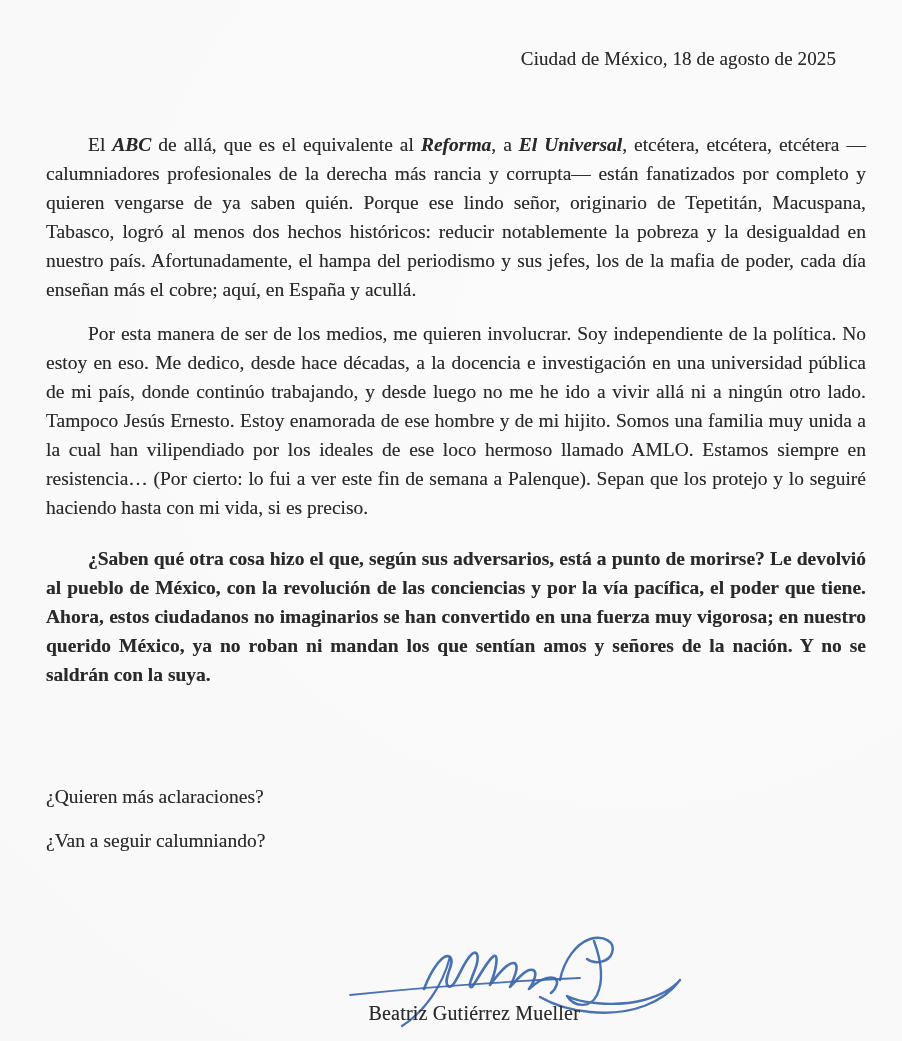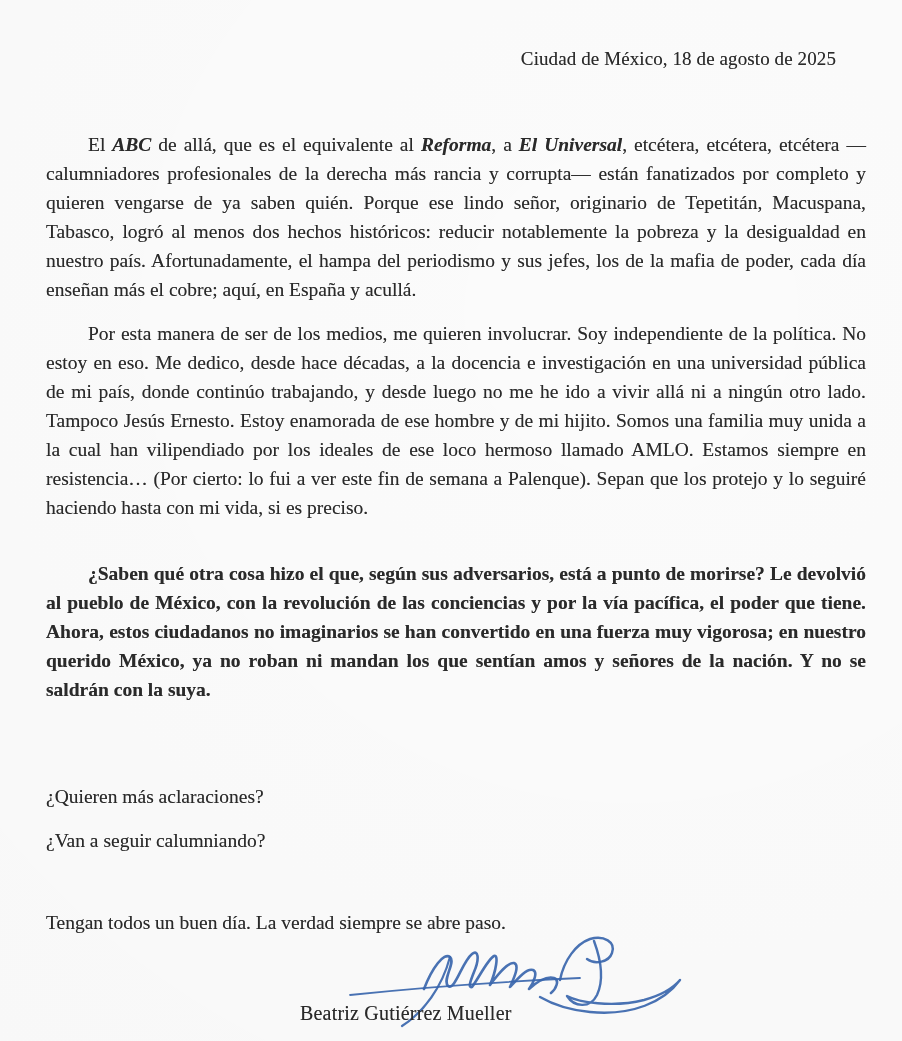--- a/index.html
+++ b/index.html
@@ -35,21 +35,21 @@
     width: 820px;
     font-size: 19.5px;
     line-height: 29px;
     text-align: justify;
     text-shadow: 0 0 0.4px rgba(40,40,40,0.45);
   }
   .letter-body p {
     margin: 0 0 15px 0;
     text-indent: 42px;
   }
-  .letter-body p.para-2 { margin-bottom: 37px; }
+  .letter-body p.para-2 { margin-bottom: 22px; }
   .letter-body p.para-3 { margin-bottom: 0; font-weight: bold; }
   .q-line, .closing-line {
     position: absolute;
     left: 46px;
     font-size: 19.5px;
     white-space: nowrap;
     text-shadow: 0 0 0.4px rgba(40,40,40,0.45);
   }
   .q1 { top: 786px; }
   .q2 { top: 830px; }
@@ -66,21 +66,21 @@
     stroke: #3a66ad;
     stroke-linecap: round;
     stroke-linejoin: round;
     opacity: 0.92;
   }
   .signature-name {
     position: absolute;
     left: 300px;
     top: 1002px;
     width: 280px;
-    text-align: left;
+    text-align: right;
     font-size: 20px;
     letter-spacing: 0.2px;
     text-shadow: 0 0 0.4px rgba(40,40,40,0.45);
   }
   i { font-style: italic; font-weight: bold; }
 </style>
 </head>
 <body>
 
 <div class="page">
@@ -92,21 +92,20 @@
 
     <p class="para-2">Por esta manera de ser de los medios, me quieren involucrar. Soy independiente de la política. No estoy en eso. Me dedico, desde hace décadas, a la docencia e investigación en una universidad pública de mi país, donde continúo trabajando, y desde luego no me he ido a vivir allá ni a ningún otro lado. Tampoco Jesús Ernesto. Estoy enamorada de ese hombre y de mi hijito. Somos una familia muy unida a la cual han vilipendiado por los ideales de ese loco hermoso llamado AMLO. Estamos siempre en resistencia… (Por cierto: lo fui a ver este fin de semana a Palenque). Sepan que los protejo y lo seguiré haciendo hasta con mi vida, si es preciso.</p>
 
     <p class="para-3">¿Saben qué otra cosa hizo el que, según sus adversarios, está a punto de morirse? Le devolvió al pueblo de México, con la revolución de las conciencias y por la vía pacífica, el poder que tiene. Ahora, estos ciudadanos no imaginarios se han convertido en una fuerza muy vigorosa; en nuestro querido México, ya no roban ni mandan los que sentían amos y señores de la nación. Y no se saldrán con la suya.</p>
   </div>
 
   <div class="q-line q2">¿Van a seguir calumniando?</div>
 
   <div class="q-line q1">¿Quieren más aclaraciones?</div>
 
-  <div class="closing-line">Tengan todos un buen día. La verdad siempre se abre paso.</div>
 
   <svg class="signature-svg" viewBox="0 0 360 100" aria-hidden="true">
 
     <path d="M24,63 C90,56 170,50 254,46" stroke-width="1.8"></path>
 
     <path d="M98,57 C106,36 118,20 124,25 C130,30 116,48 122,54 C129,59 136,30 146,22 C152,17 154,26 148,40 C144,50 142,56 146,55 C154,44 162,27 168,24 C173,22 170,39 164,53 C173,41 182,30 188,31 C194,33 188,46 184,55 C193,45 201,36 207,38 C212,40 208,50 203,57 C212,49 221,44 228,46 C234,48 230,57 225,61" stroke-width="2.6"></path>
 
     <path d="M124,25 C116,55 98,80 76,94" stroke-width="2.2"></path>
 
     <path d="M234,48 C238,28 250,12 264,7 C278,3 290,10 286,21 C283,30 269,33 261,27" stroke-width="2.4"></path>

